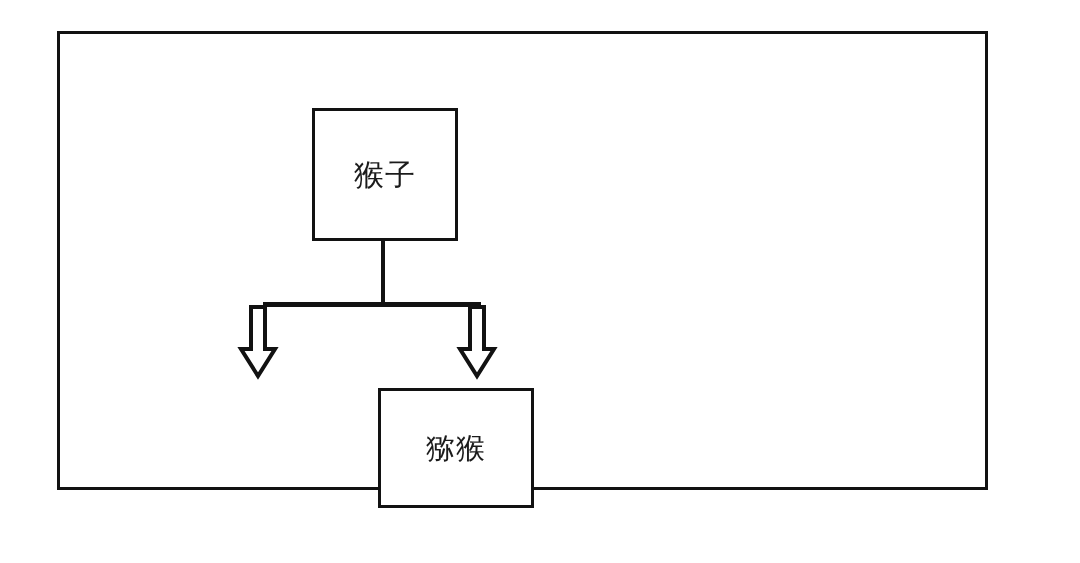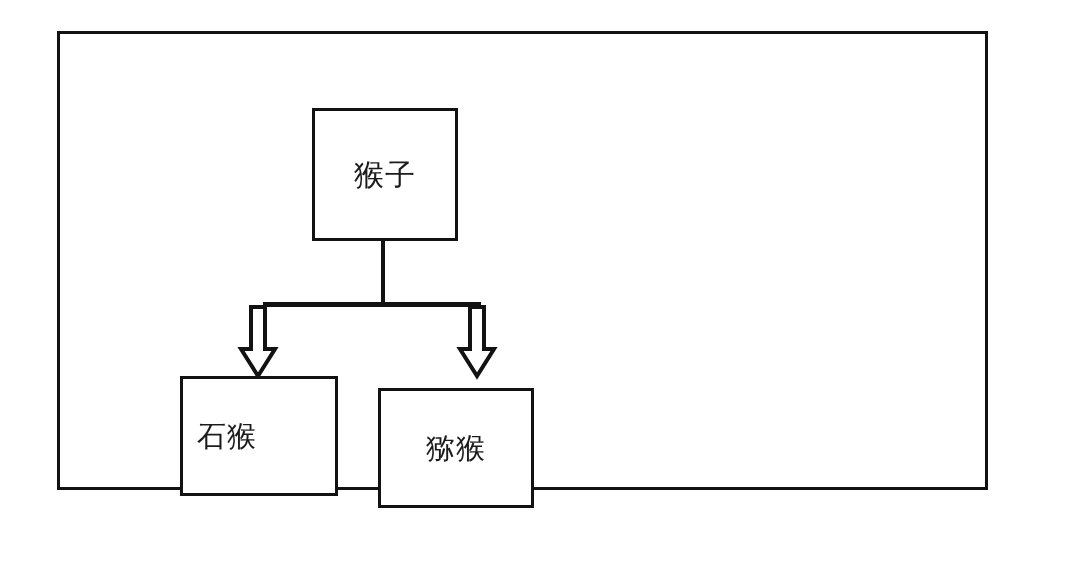--- a/index.html
+++ b/index.html
@@ -129,22 +129,19 @@
         <path d="M 12 2 L 26 2 L 26 44 L 36 44 L 19 71 L 2 44 L 12 44 Z" fill="#ffffff" stroke="#121212" stroke-width="4" stroke-linejoin="miter" stroke-miterlimit="6"></path>
       </svg>
     </div>
 
     <div class="block-arrow right">
       <svg viewBox="0 0 38 74" preserveAspectRatio="none">
         <path d="M 12 2 L 26 2 L 26 44 L 36 44 L 19 71 L 2 44 L 12 44 Z" fill="#ffffff" stroke="#121212" stroke-width="4" stroke-linejoin="miter" stroke-miterlimit="6"></path>
       </svg>
     </div>
 
-    <div class="node node-left">
-      <span class="node-label">石猴</span>
-    </div>
 
     <div class="node node-right">
       <span class="node-label">猕猴</span>
     </div>
 
   </div>
 </div>
 
 </body></html>

